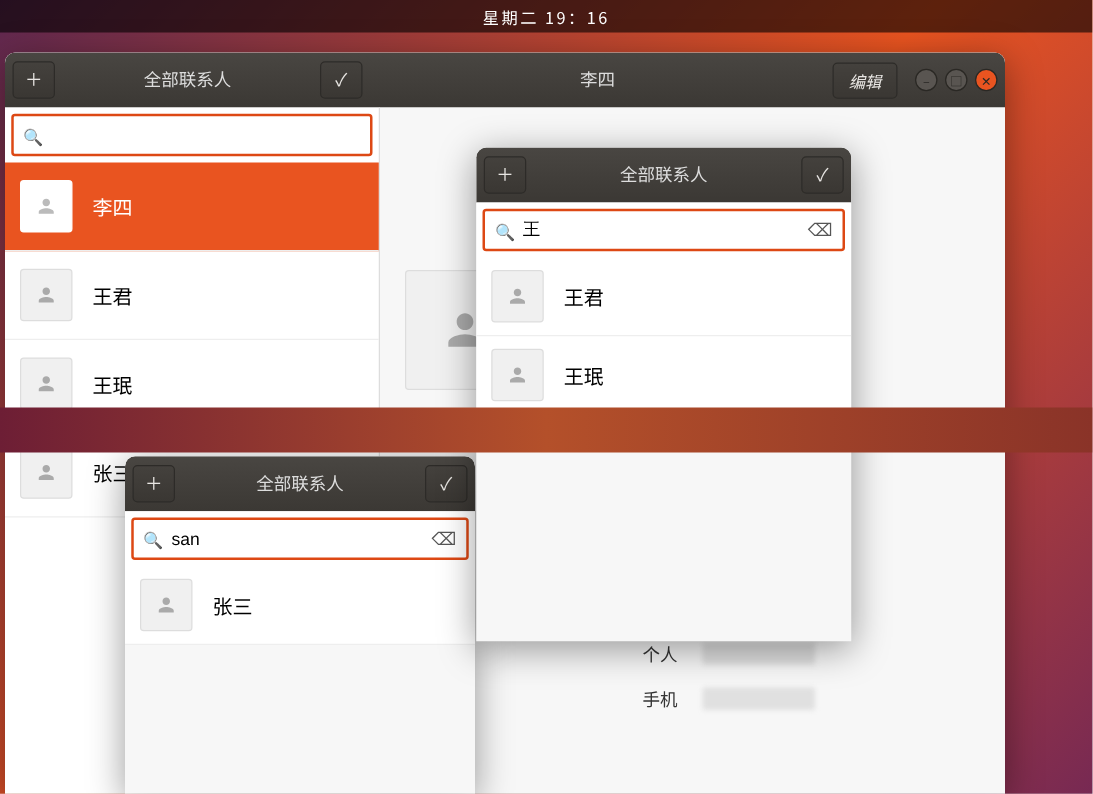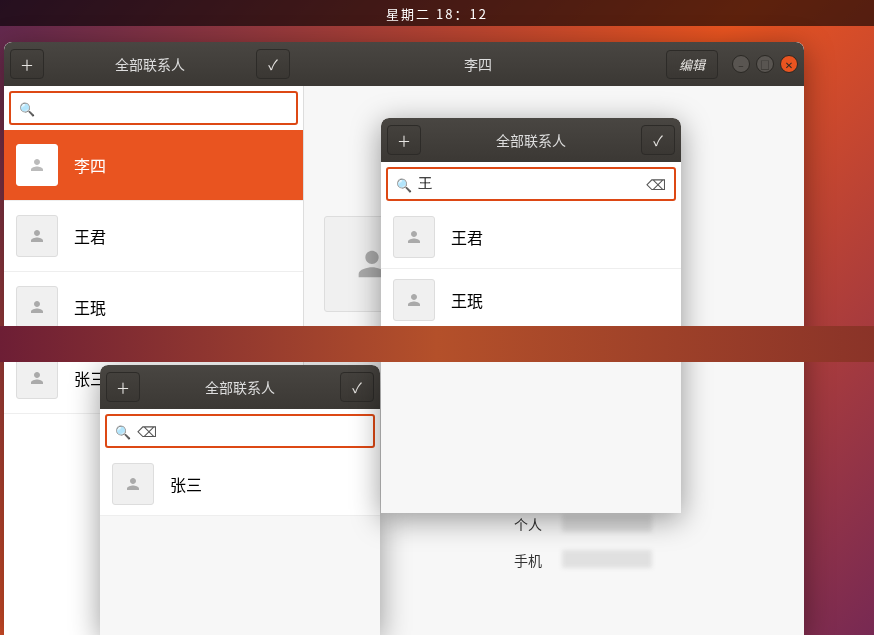--- a/index.html
+++ b/index.html
@@ -84,21 +84,21 @@
   }
 
   
   .window.sub .sidebar { width: 100%; border-right: none; }
   .contact-item.small { padding: 10px 12px; }
 </style>
 </head>
 <body>
 
 <div class="topbar">
-  <span>星期二 18：12</span>
+  <span>星期二 19：16</span>
 </div>
 
 <div class="window" style="left:4px; top:42px; width:800px; height:593px;">
   <div class="titlebar">
     <div class="tb-btn">
       <span>＋</span>
     </div>
     <div class="tb-title" style="flex:0 0 200px">全部联系人</div>
     <div class="tb-btn">
       <span>✓</span>
@@ -193,20 +193,21 @@
     </div>
     <div class="tb-title">全部联系人</div>
     <div class="tb-btn">
       <span>✓</span>
     </div>
   </div>
   <div class="sidebar">
     <div class="search-wrap">
       <div class="search">
         <span class="mag">🔍</span>
+        <input value="san" style="">
         <span class="clear">⌫</span>
       </div>
     </div>
     <div class="contact-item small">
       <div class="avatar">
         <svg class="av-svg" viewBox="0 0 24 24">
             <path d="M12 12c2.2 0 4-1.8 4-4s-1.8-4-4-4-4 1.8-4 4 1.8 4 4 4zm0 2c-2.7 0-8 1.3-8 4v2h16v-2c0-2.7-5.3-4-8-4z"></path>
           </svg>
       </div>
       <span>张三</span>

